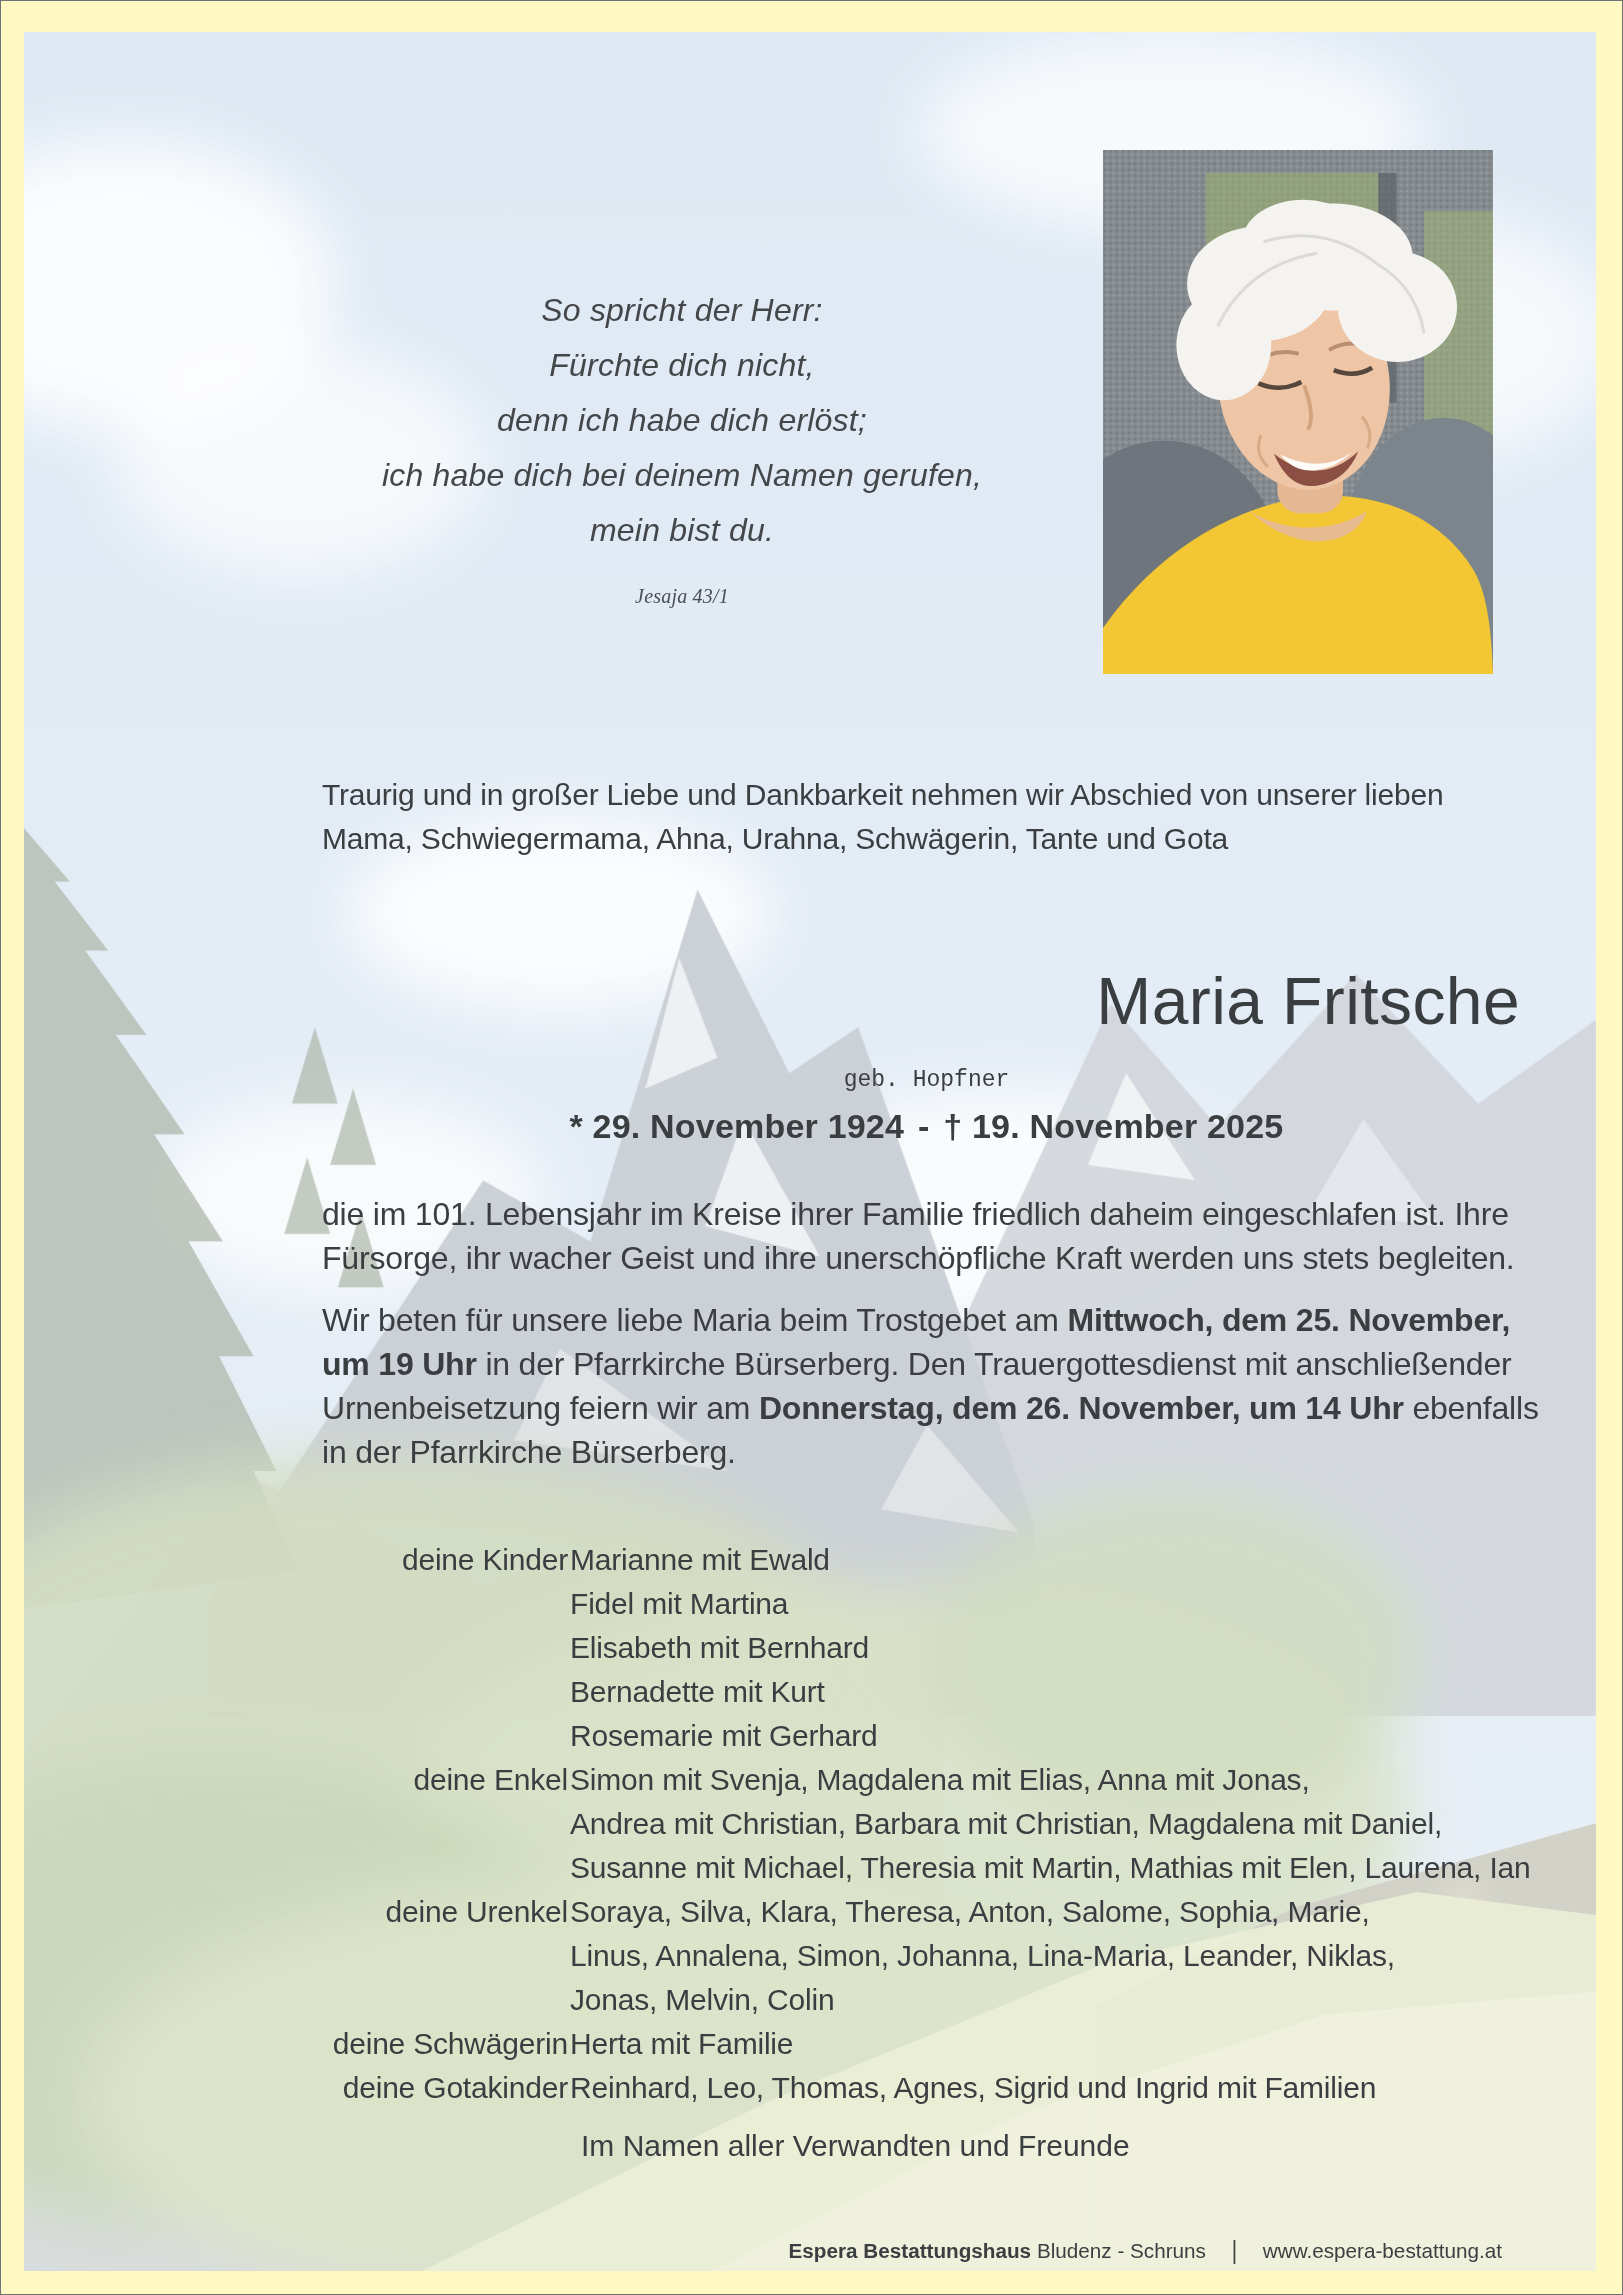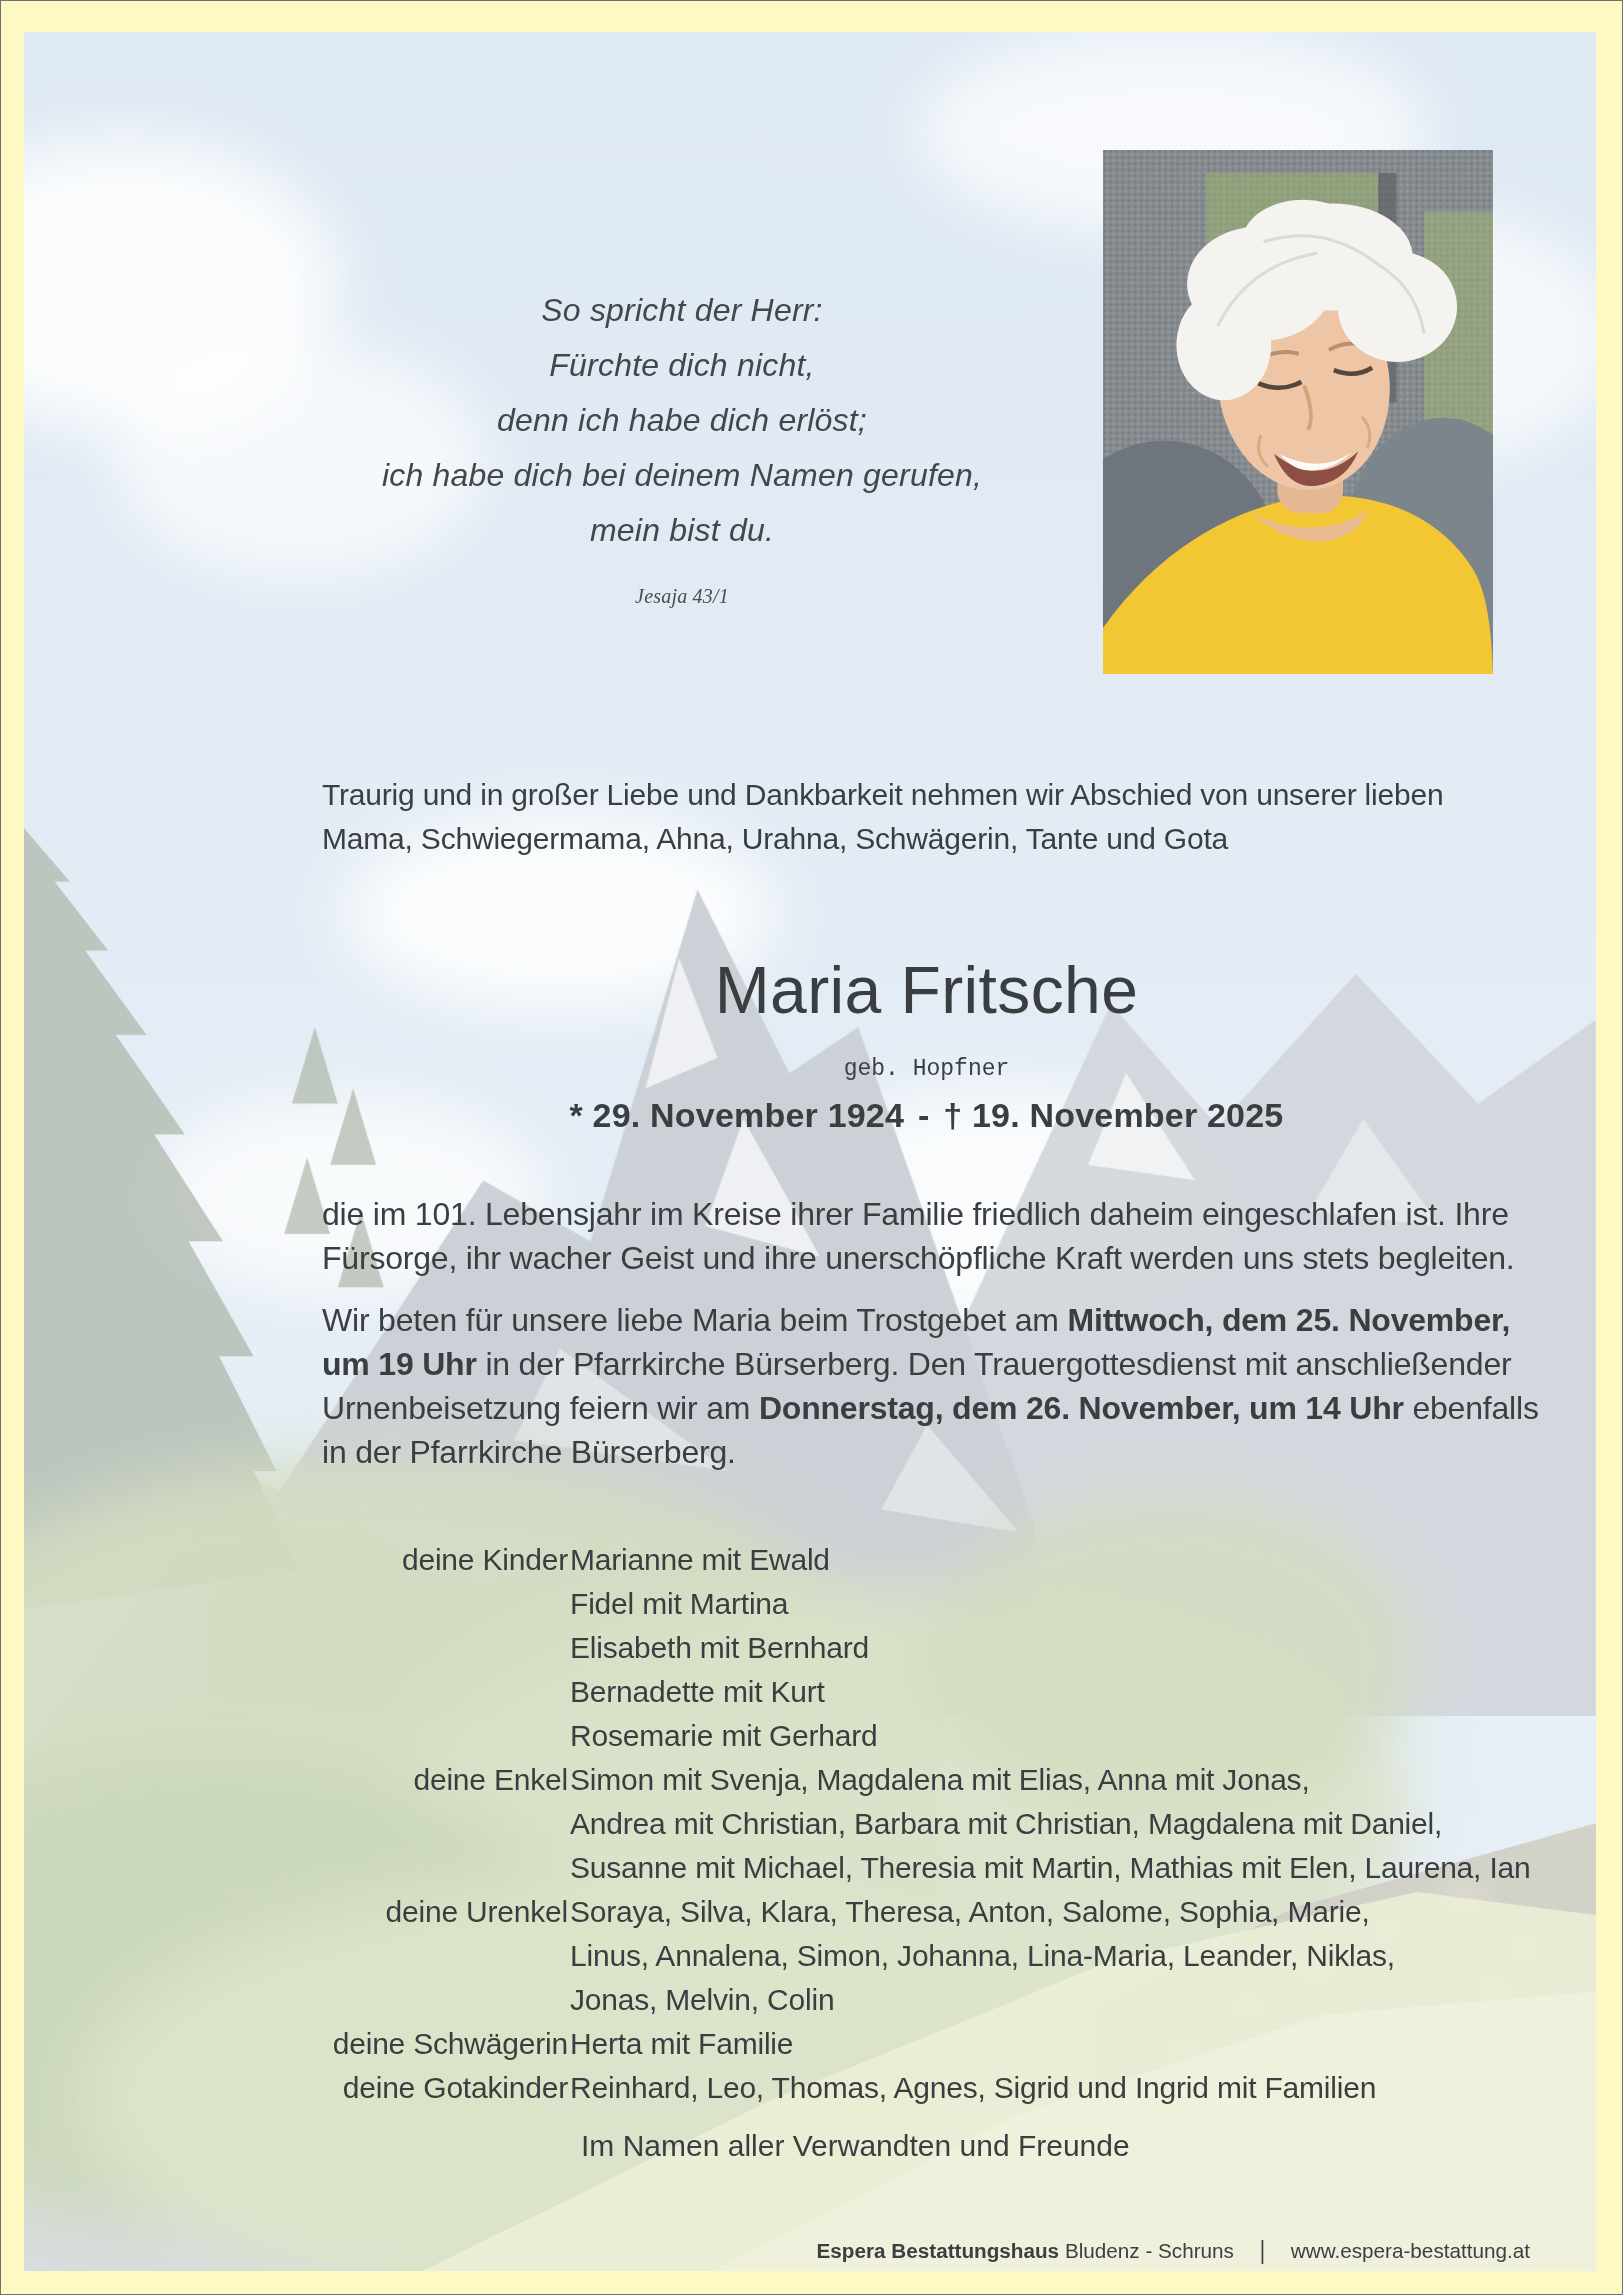--- a/index.html
+++ b/index.html
@@ -31,21 +31,21 @@
   .quote-source{font-size:20px;line-height:31px;margin-top:23px;color:#4a4d50;font-family:Liberation Serif, serif;}
 
   .intro{
     position:absolute;left:321px;top:772px;width:1212px;
     font-size:30px;line-height:44px;letter-spacing:-0.2px;
   }
 
   .name-block{
     position:absolute;left:321px;top:955px;width:1209px;text-align:center;
   }
-  .deceased-name{font-size:66px;line-height:69px;font-weight:400;margin:0;letter-spacing:0.4px;}
+  .deceased-name{font-size:66px;line-height:69px;font-weight:400;margin:11px;letter-spacing:0.4px;text-align:right;}
   .maiden{font-size:23px;line-height:34px;margin-top:27px;font-family:Liberation Mono, monospace;}
   .dates{font-size:34px;line-height:38px;margin-top:10px;letter-spacing:0.2px;font-weight:bold;}
   .dates .sep{padding:0 13.8px;}
 
   .para{
     position:absolute;left:321px;width:1222px;
     font-size:32px;line-height:44px;letter-spacing:-0.2px;
   }
   .para b{font-weight:700;}
   .para1{top:1191px;}
@@ -62,21 +62,21 @@
   }
   .fam-label{text-align:right;white-space:nowrap;}
   .fam-lines div{white-space:nowrap;}
 
   .closing{
     position:absolute;left:580px;top:2123px;
     font-size:30px;line-height:44px;
   }
 
   .footer{
-    position:absolute;right:92px;top:2237px;
+    position:absolute;right:120px;top:2237px;
     font-size:20.7px;line-height:26px;color:#3c3f42;
     white-space:nowrap;
   }
   .footer .co{font-weight:700;}
   .footer .bar{display:inline-block;padding:0 20px;transform:scaleY(1.2);}
 </style>
 </head>
 <body>
 
 <div class="page">

